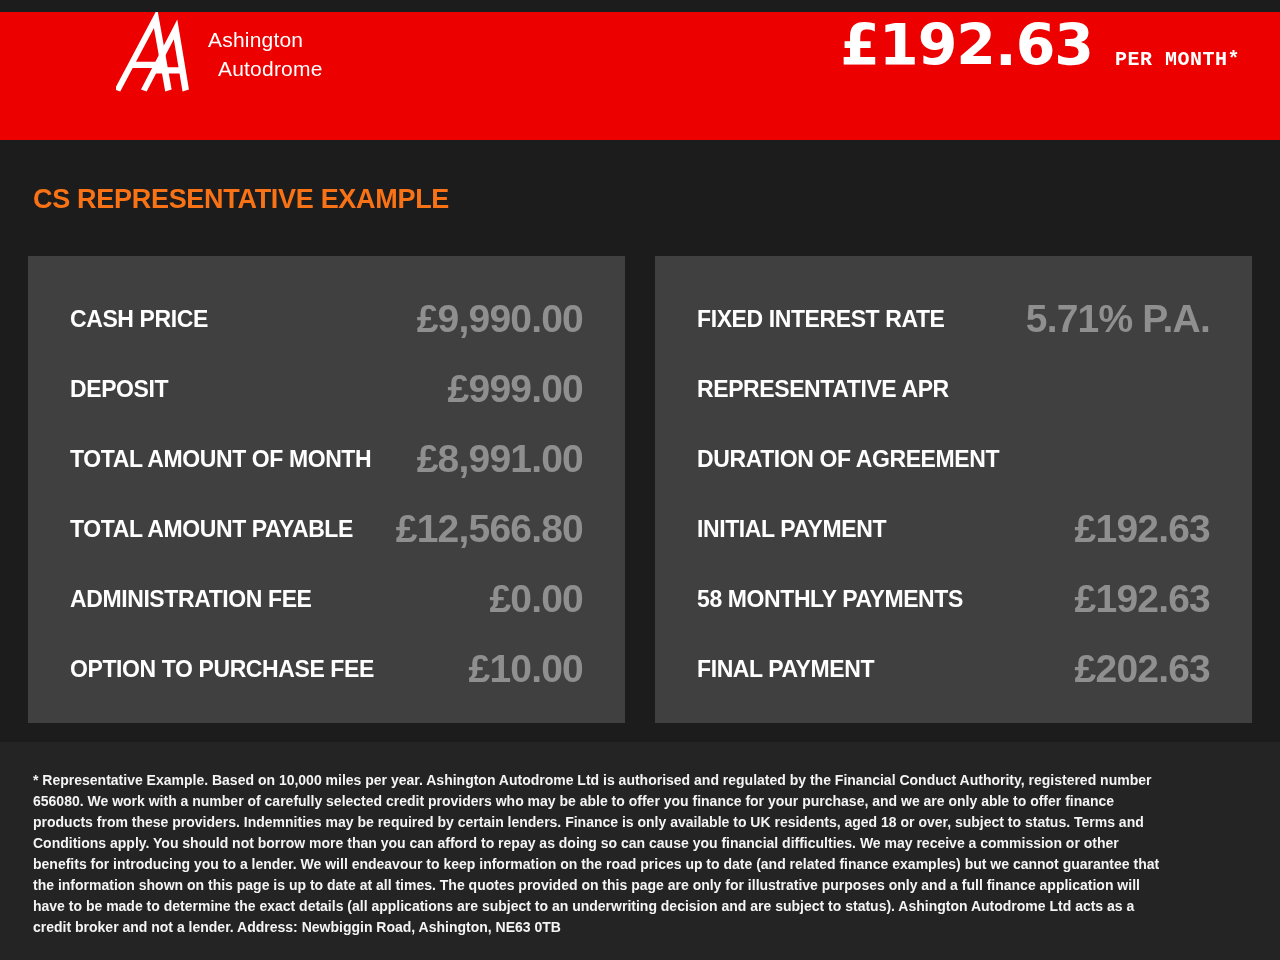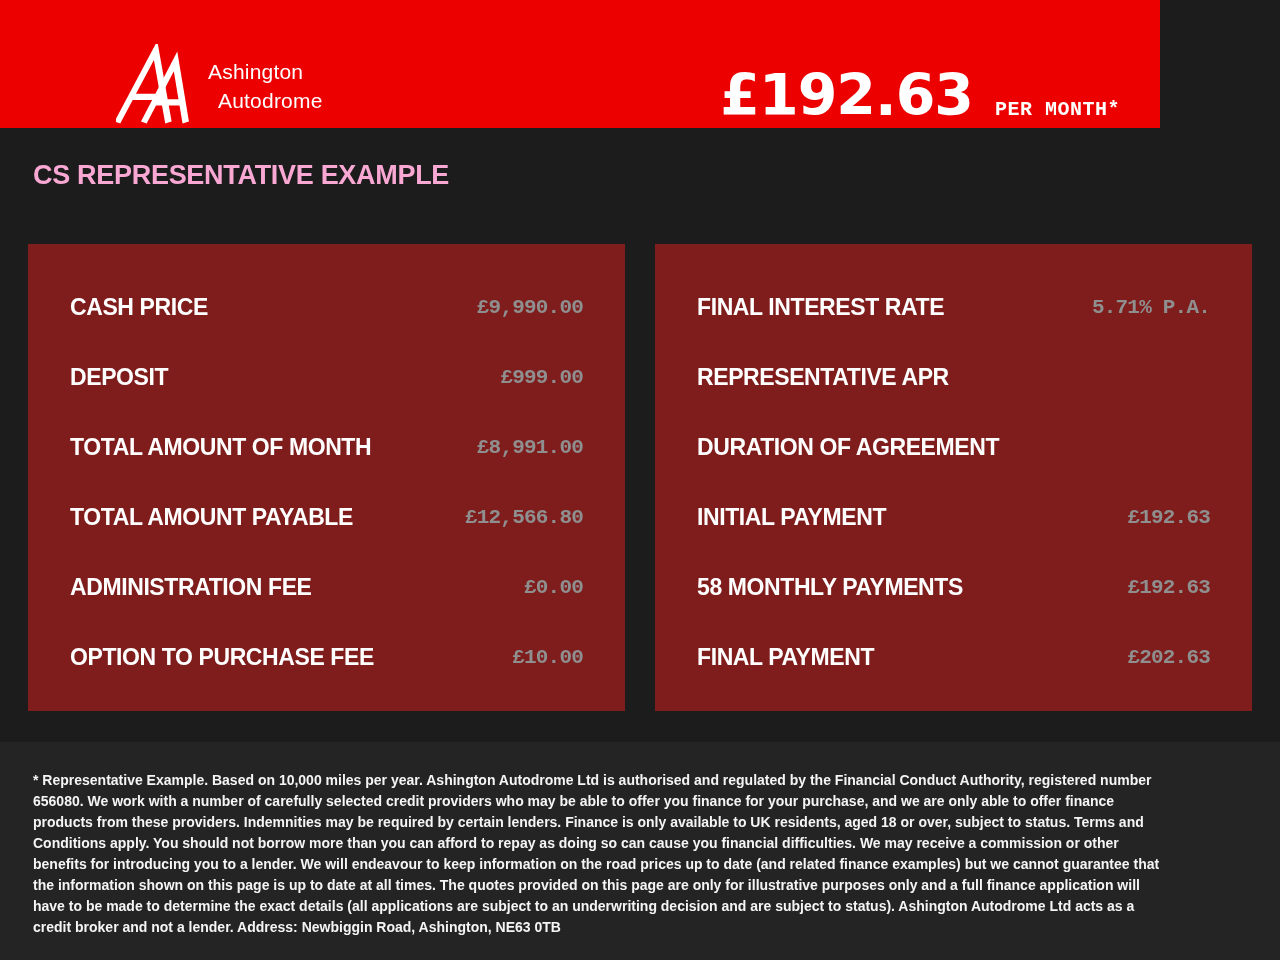--- a/index.html
+++ b/index.html
@@ -5,23 +5,23 @@
   html,body{margin:0;padding:0;}
   body{
     width:1280px;height:960px;
     background:#1c1c1c;
     font-family:"Liberation Sans",sans-serif;
     position:relative;
     overflow:hidden;
   }
   
   .header{
-    position:absolute;left:0;top:0;width:1160px;height:128px;
+    position:absolute;left:0;top:12px;width:1280px;height:128px;
     background:#ec0000;
-    display:flex;align-items:flex-end;justify-content:space-between;
+    display:flex;align-items:flex-start;justify-content:space-between;
   }
   .brand{
     display:flex;align-items:center;gap:10px;margin-left:116px;
   }
   .brand-logo{display:block;}
   .brand-text{
     color:#ffffff;font-size:21px;line-height:29px;font-weight:400;
     letter-spacing:.2px;
   }
   .brand-text .line2{padding-left:10px;}
@@ -30,43 +30,43 @@
   }
   .price-big{
     font-size:57px;font-weight:700;letter-spacing:-1px;
     font-family:"DejaVu Sans",sans-serif;
   }
   .price-suffix{
     font-size:20px;font-weight:700;letter-spacing:.5px;font-family:Liberation Mono, monospace;
   }
   
   .page-title{
-    position:absolute;left:33px;top:160px;
-    color:#f9a8d4;font-size:27px;font-weight:700;letter-spacing:-.3px;
+    position:absolute;left:33px;top:184px;
+    color:#f97316;font-size:27px;font-weight:700;letter-spacing:-.3px;
   }
   
   .panel{
-    position:absolute;top:244px;height:467px;width:597px;
-    background:#7f1d1d;
+    position:absolute;top:256px;height:467px;width:597px;
+    background:#404040;
     box-sizing:border-box;
     padding:28px 42px 0 42px;
   }
   .panel-left{left:28px;}
   .panel-right{left:655px;}
   .fin-row{
     height:70px;
     display:flex;align-items:center;justify-content:space-between;
   }
   .fin-label{
     color:#ffffff;font-size:23px;font-weight:700;letter-spacing:-.4px;
     white-space:nowrap;
   }
   .fin-value{
-    color:#8f8f8f;font-size:21px;font-weight:700;letter-spacing:-.8px;
-    font-family:Liberation Mono, monospace;
+    color:#8f8f8f;font-size:39px;font-weight:700;letter-spacing:-.8px;
+    font-family:Liberation Sans, sans-serif;
     white-space:nowrap;
     text-align:right;
   }
   
   .footer{
     position:absolute;left:0;top:742px;width:1280px;height:218px;
     background:#242424;
     box-sizing:border-box;
     padding:28px 8px 0 33px;
   }
@@ -124,21 +124,21 @@
     <span class="fin-value">£0.00</span>
   </div>
   <div class="fin-row">
     <span class="fin-label">OPTION TO PURCHASE FEE</span>
     <span class="fin-value">£10.00</span>
   </div>
 </div>
 
 <div class="panel panel-right">
   <div class="fin-row">
-    <span class="fin-label">FINAL INTEREST RATE</span>
+    <span class="fin-label">FIXED INTEREST RATE</span>
     <span class="fin-value">5.71% P.A.</span>
   </div>
   <div class="fin-row">
     <span class="fin-label">REPRESENTATIVE APR</span>
   </div>
   <div class="fin-row">
     <span class="fin-label">DURATION OF AGREEMENT</span>
   </div>
   <div class="fin-row">
     <span class="fin-label">INITIAL PAYMENT</span>

